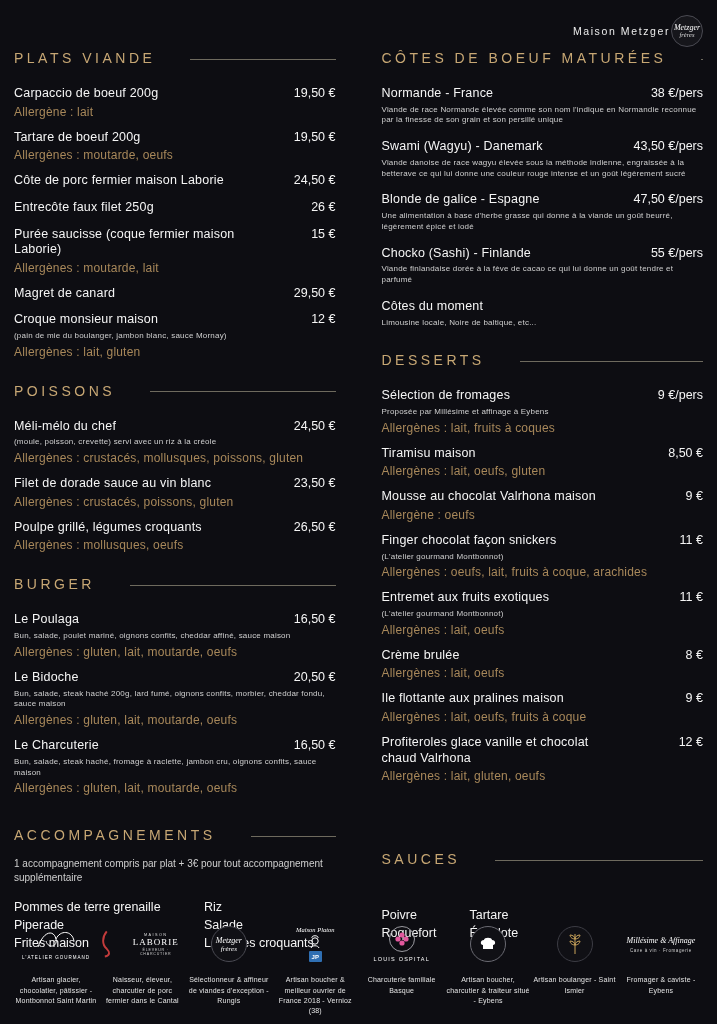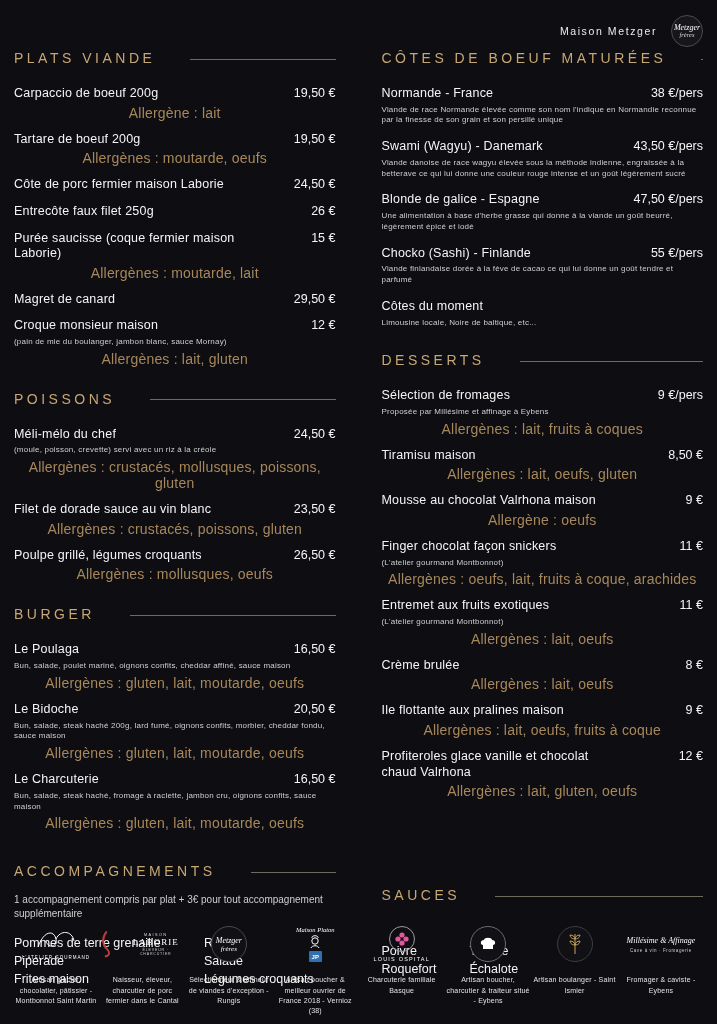--- a/index.html
+++ b/index.html
@@ -4,41 +4,41 @@
 <style>
   * { margin:0; padding:0; box-sizing:border-box; }
   html,body { background:#000; }
   body { font-family:"Liberation Sans", sans-serif; }
   .page {
     position:relative; width:717px; height:1024px; margin:0 auto;
     background:#0d0d12; color:#f3f3f3; overflow:hidden;
     padding:14px 14px 8px 14px;
   }
   
-  .hdr { display:flex; justify-content:flex-end; align-items:center; gap:14px; height:34px; }
+  .hdr { display:flex; justify-content:flex-end; align-items:center; gap:1px; height:34px; }
   .brand { font-size:10.5px; letter-spacing:1.6px; color:#ececec; }
   .logo-circle {
     width:32px; height:32px; border-radius:50%; background:#16161b;
     border:1px solid #4a4a52; display:flex; flex-direction:column;
     align-items:center; justify-content:center; line-height:1;
   }
   .logo-circle .l1 { font-family:"Liberation Serif", serif; font-style:italic; font-size:8px; color:#fff; }
   .logo-circle .l2 { font-family:"Liberation Serif", serif; font-style:italic; font-size:6.5px; color:#ddd; }
   
   .cols { display:grid; grid-template-columns:1fr 1fr; column-gap:46px; margin-top:2px; }
   .sec + .sec { margin-top:24px; }
   .sec-head { display:flex; align-items:center; margin-bottom:20px;gap:23px; }
   .sec-title { font-size:14px; letter-spacing:3.5px; color:#c7a774; white-space:nowrap; }
   .rule { flex:1; height:1px; background:#6e6a5e; margin-left:12px; transform:translateY(1px); }
   .item { margin-bottom:11px; }
   .irow { display:flex; justify-content:space-between; align-items:flex-start; }
   .nm { font-size:12.5px; letter-spacing:.2px; color:#f5f5f5; max-width:76%; line-height:1.25; }
   .pr { font-size:12.5px; color:#f5f5f5; white-space:nowrap; margin-left:10px; }
   .ds { font-size:8px; color:#cfcfcf; margin-top:3px; line-height:1.35; letter-spacing:.2px; }
-  .al { font-size:14px; color:#a8885a; margin-top:3px; letter-spacing:.2px;text-align:center; }
+  .al { font-size:12px; color:#a8885a; margin-top:3px; letter-spacing:.2px; }
   .cotes .item { margin-bottom:13px; }
   
   .row2 { display:grid; grid-template-columns:1fr 1fr; column-gap:46px; margin-top:21px; }
   .note { font-size:10px; color:#cfcfcf; line-height:1.4; margin:-6px 0 14px 0; max-width:310px; }
   .sides { display:grid; }
   .sides.acc { grid-template-columns:190px 1fr; }
   .sides.sau { grid-template-columns:88px 1fr; }
   .side-col div { font-size:12.5px; color:#f5f5f5; line-height:16px; margin-bottom:2px; }
   
   .footer { position:absolute; left:14px; right:14px; bottom:8px; display:flex; justify-content:space-between; align-items:flex-start; }

